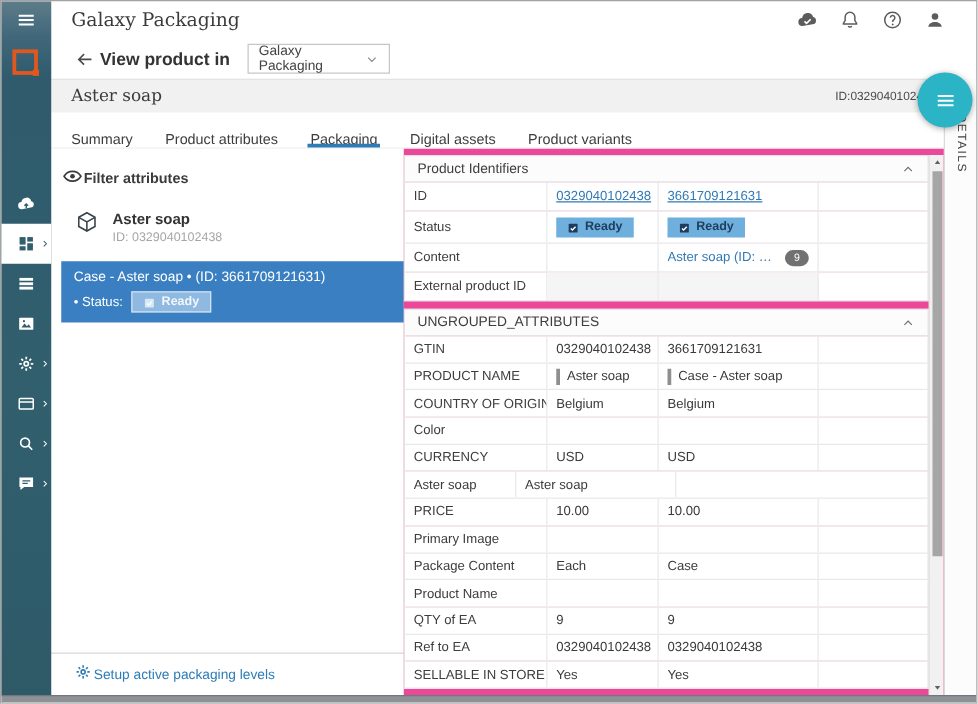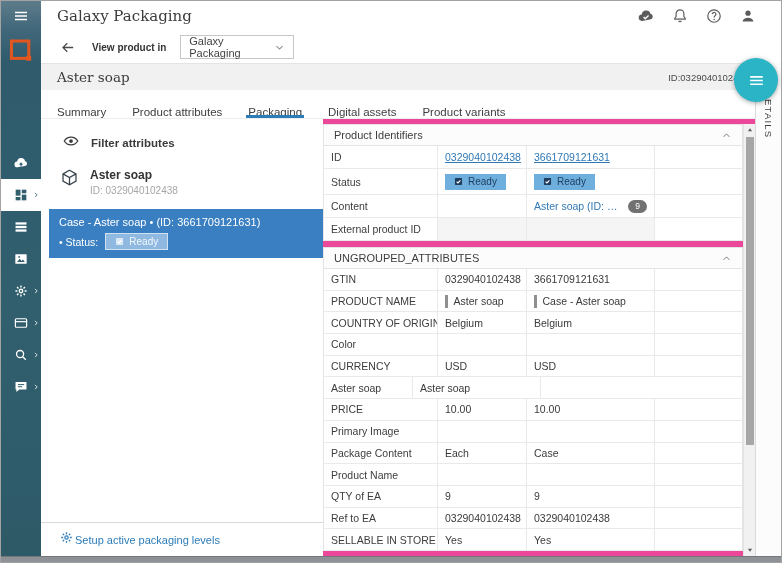--- a/index.html
+++ b/index.html
@@ -16,21 +16,21 @@
   .sb-item.active{background:#fff;color:#315f6e;}
   .sb-item .chev{position:absolute;right:1px;top:50%;transform:translateY(-50%);display:flex;}
   
   .main{position:absolute;left:40px;top:0;right:0;bottom:6px;display:flex;flex-direction:column;}
   .topbar{height:30px;display:flex;align-items:center;padding-left:16px;flex:none;}
   .app-title{font-family:"DejaVu Serif","Liberation Serif",serif;font-size:15px;color:#3b3b3b;}
   .top-icons{margin-left:auto;display:flex;gap:16px;padding-right:24px;color:#5c5c5c;align-items:center;}
   .top-icons span{display:flex;cursor:pointer;}
   .navrow{height:32px;display:flex;align-items:center;padding-left:18px;flex:none;position:relative;}
   .back{color:#4a4a4a;display:flex;cursor:pointer;}
-  .nav-label{font-weight:bold;font-size:10px;color:#333;margin-left:16px;}
+  .nav-label{font-weight:bold;font-size:14px;color:#333;margin-left:4px;}
   .dropdown{width:114px;height:24px;border:1px solid #c6c6c6;display:flex;align-items:center;
     padding:0 8px;font-size:11px;color:#444;margin-left:14px;cursor:pointer;background:#fff;}
   .dd-chev{margin-left:auto;color:#8a8a8a;display:flex;}
   .fab{position:absolute;top:27px;right:3px;width:44px;height:44px;border-radius:50%;
     background:#2ab4c6;color:#fff;display:flex;align-items:center;justify-content:center;
     box-shadow:0 1px 5px rgba(0,0,0,.35);z-index:40;cursor:pointer;}
   .lower{flex:1;display:flex;min-height:0;}
   .content{flex:1;display:flex;flex-direction:column;min-width:0;}
   .details-strip{width:26px;background:#fcfcfc;border-left:1px solid #dadada;display:flex;
     flex-direction:column;align-items:center;padding-top:10px;flex:none;cursor:pointer;}
@@ -39,21 +39,21 @@
   .product-header{height:27px;background:#f1f1f1;border-top:1px solid #e4e4e4;display:flex;
     align-items:center;padding:0 6px 0 16px;flex:none;}
   .ph-title{font-family:"DejaVu Serif","Liberation Serif",serif;font-size:13.5px;color:#3a3a3a;}
   .ph-id{margin-left:auto;font-size:9.5px;color:#4a4a4a;}
   .tabs{height:29px;display:flex;align-items:flex-end;padding-left:16px;border-bottom:1px solid #ededed;flex:none;}
   .tab{display:flex;align-items:center;font-size:11.5px;color:#3d3d3d;position:relative;margin-right:26px;cursor:pointer;}
   .tab.active::after{content:'';position:absolute;left:-2px;right:-2px;bottom:0;height:3px;background:#2d7cb8;}
   .body{flex:1;display:flex;min-height:0;background:#fff;}
   
   .left-panel{width:282px;flex:none;position:relative;padding-top:12px;}
-  .filter-row{display:flex;align-items:center;gap:11px;padding-left:21px;height:24px;color:#3b3b3b;cursor:pointer;}
+  .filter-row{display:flex;align-items:center;padding-left:8px;height:24px;color:#3b3b3b;cursor:pointer;}
   .filter-label{font-weight:bold;font-size:11.5px;}
   .product-row{display:flex;gap:11px;padding-left:19px;margin-top:13px;color:#37444c;}
   .product-name{font-weight:bold;font-size:12px;color:#333;}
   .product-id{font-size:10px;color:#a6a6a6;margin-top:3px;}
   .selected-item{margin:13px 0 0 8px;background:#3a7fc1;color:#fff;padding:7px 10px 8px;cursor:pointer;}
   .sel-line1{font-size:11px;font-weight:normal;}
   .sel-line2{margin-top:5px;display:flex;align-items:center;gap:7px;font-size:10.5px;}
   .panel-footer{position:absolute;left:0;right:0;bottom:0;border-top:1px solid #d8d8d8;height:34px;
     display:flex;align-items:center;gap:1px;padding-left:18px;color:#2d7cb8;cursor:pointer;}
   .footer-label{font-size:11px;}
@@ -70,22 +70,22 @@
     font-size:10.5px;color:#3a3a3a;overflow:hidden;white-space:nowrap;}
   .cell.label{width:114px;flex:none;color:#3d3d3d;}
   .cell.c1{width:89px;flex:none;}
   .cell.c2{width:128px;flex:none;}
   .cell.c3{flex:1;border-right:none;}
   .cell.gray{background:#f5f5f5;}
   .marker{width:2.5px;height:13px;background:#8f8f8f;margin-right:6px;flex:none;}
   .link{color:#3179b5;text-decoration:underline;cursor:pointer;font-size:10.5px;}
   .ref-link{color:#3179b5;cursor:pointer;font-size:10.5px;overflow:hidden;text-overflow:ellipsis;}
   .pill{background:#717171;color:#fff;border-radius:9px;font-size:8.5px;padding:1.5px 7px;margin-left:6px;flex:none;}
-  .badge{display:inline-flex;align-items:center;gap:5px;background:#6fafdd;padding:2.5px 9px;
-    font-size:10px;color:#1d3c5e;font-weight:normal;}
+  .badge{display:inline-flex;align-items:flex-end;gap:5px;background:#6fafdd;padding:2.5px 9px;
+    font-size:10px;color:#1d3c5e;font-weight:bold;}
   .badge .check-ic{display:flex;color:#1d3c5e;}
   .badge-light{background:#8fb9e0;border:1px solid #cfe2f2;color:#f2f7fb;padding:2px 9px;}
   .badge-light .check-ic{color:#d9e8f5;}
   .gap{height:6px;}
   
   .vscroll{position:absolute;top:5px;right:0;bottom:0;width:12px;background:#f1f1f1;border-left:1px solid #e3e3e3;}
   .vs-arrow{position:absolute;left:0;right:0;height:12px;display:flex;align-items:center;justify-content:center;color:#606060;cursor:pointer;}
   .vs-arrow.up{top:0;} .vs-arrow.down{bottom:0;}
   .vs-thumb{position:absolute;top:13px;left:1.5px;width:8px;height:308px;background:#a6a6a6;cursor:pointer;}
   .bottom-bar{position:absolute;left:0;right:0;bottom:0;height:6px;background:#8e9296;border-top:1px solid #73777b;}

